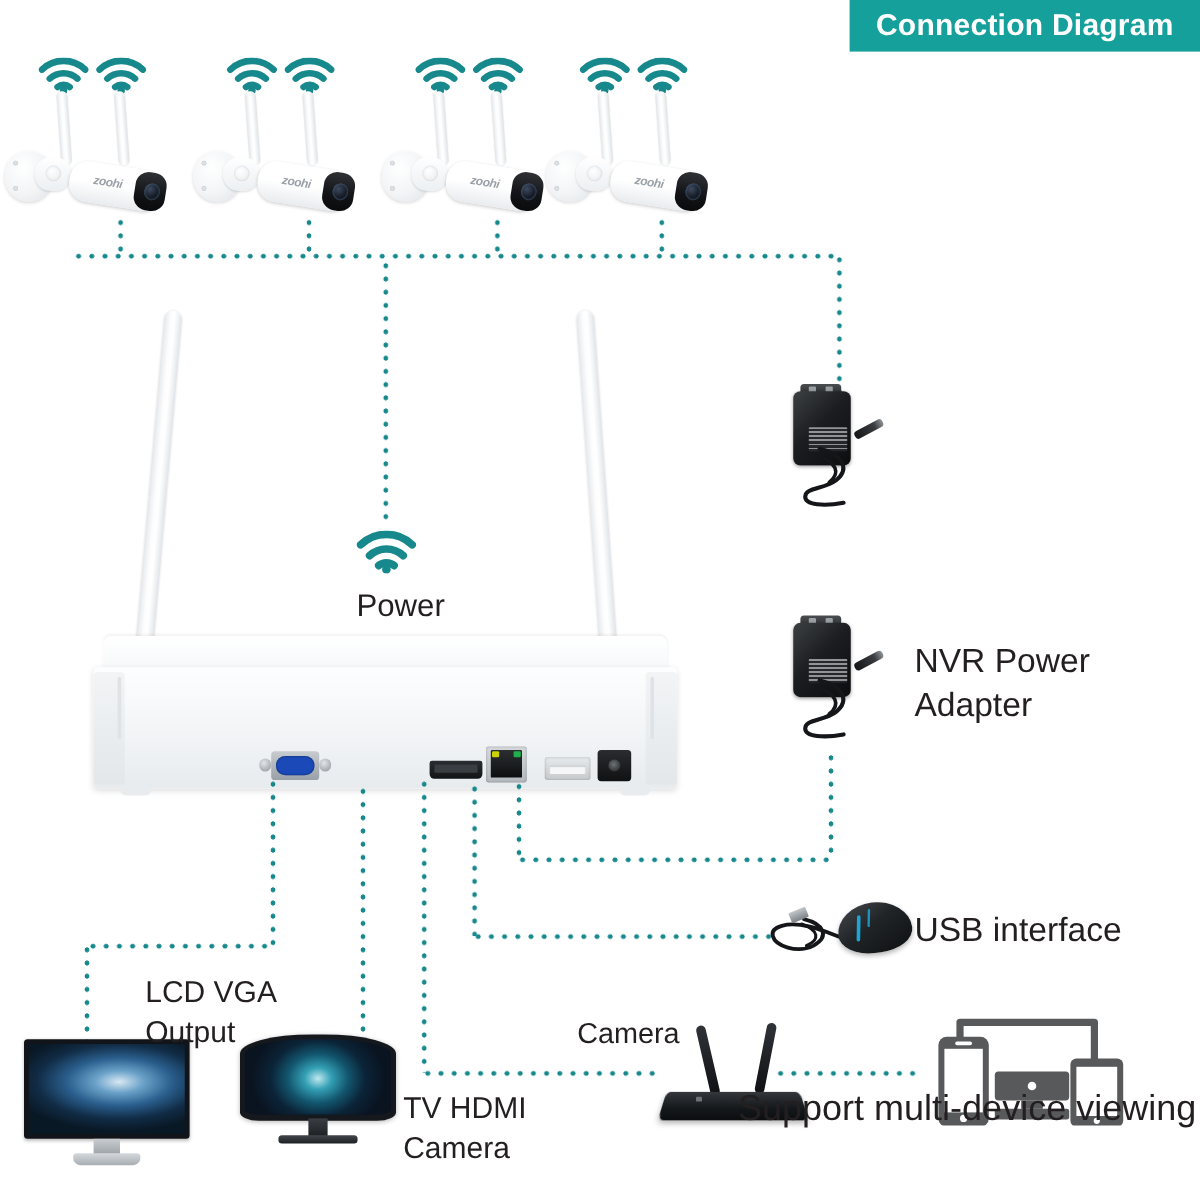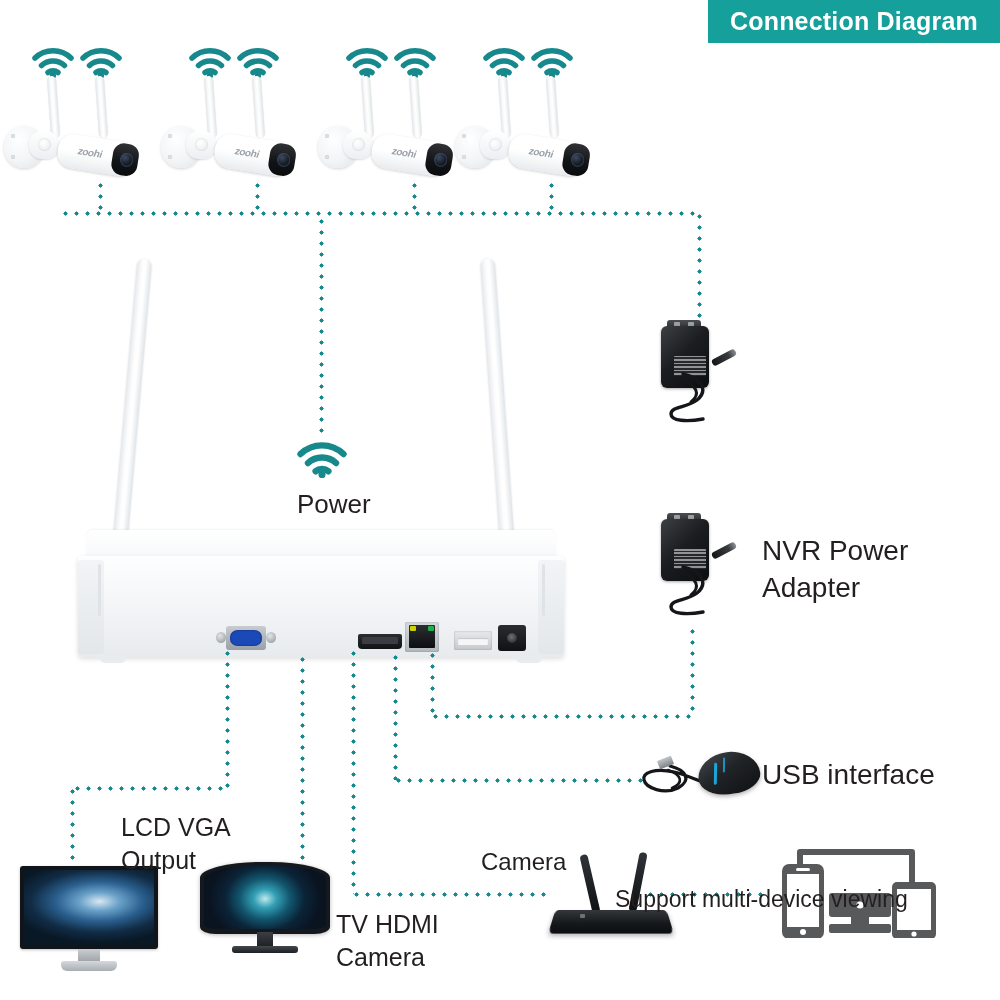--- a/index.html
+++ b/index.html
@@ -47,21 +47,21 @@
     line-height: 1.32;
   }
   .lbl-camera   { left: 608px; top: 124px; font-size: 30px; }
   .lbl-psu      { left: 762px; top: 340px; font-size: 28px; }
   .lbl-nvrpsu   { left: 762px; top: 533px; font-size: 28px; }
   .lbl-usb      { left: 762px; top: 757px; font-size: 28px; }
   .lbl-wifi     { left: 297px; top: 487px; font-size: 26px; }
   .lbl-vga      { left: 84px;  top: 811px; font-size: 25px; margin-left: 37px; }
   .lbl-hdmi     { left: 336px; top: 908px; font-size: 25px; }
   .lbl-router   { left: 481px; top: 846px; font-size: 24px; }
-  .lbl-multi    { left: 615px; top: 884px; font-size: 23px; }
+  .lbl-multi    { left: 615px; top: 904px; font-size: 30px; }
 
   
   .dot-h, .dot-v {
     position: absolute;
   }
   .dot-h {
     height: 5px;
     background-image: radial-gradient(circle, #17898c 1.9px, rgba(0,0,0,0) 2.2px);
     background-size: 11px 5px;
     background-repeat: repeat-x;

